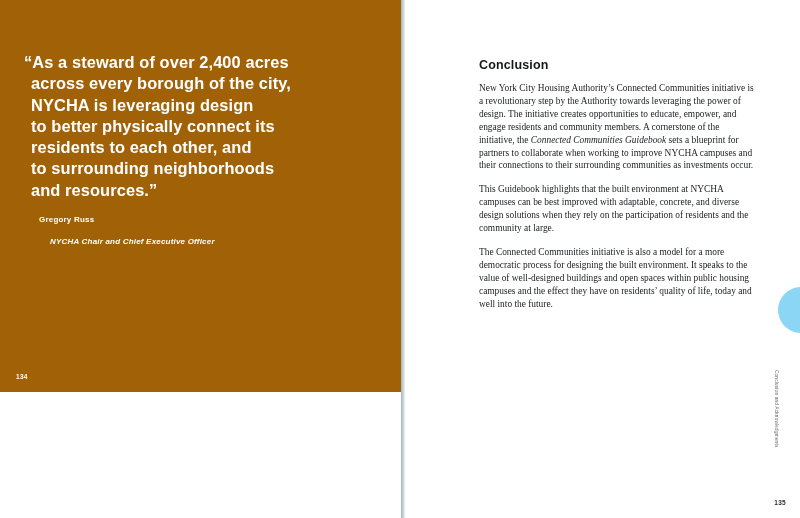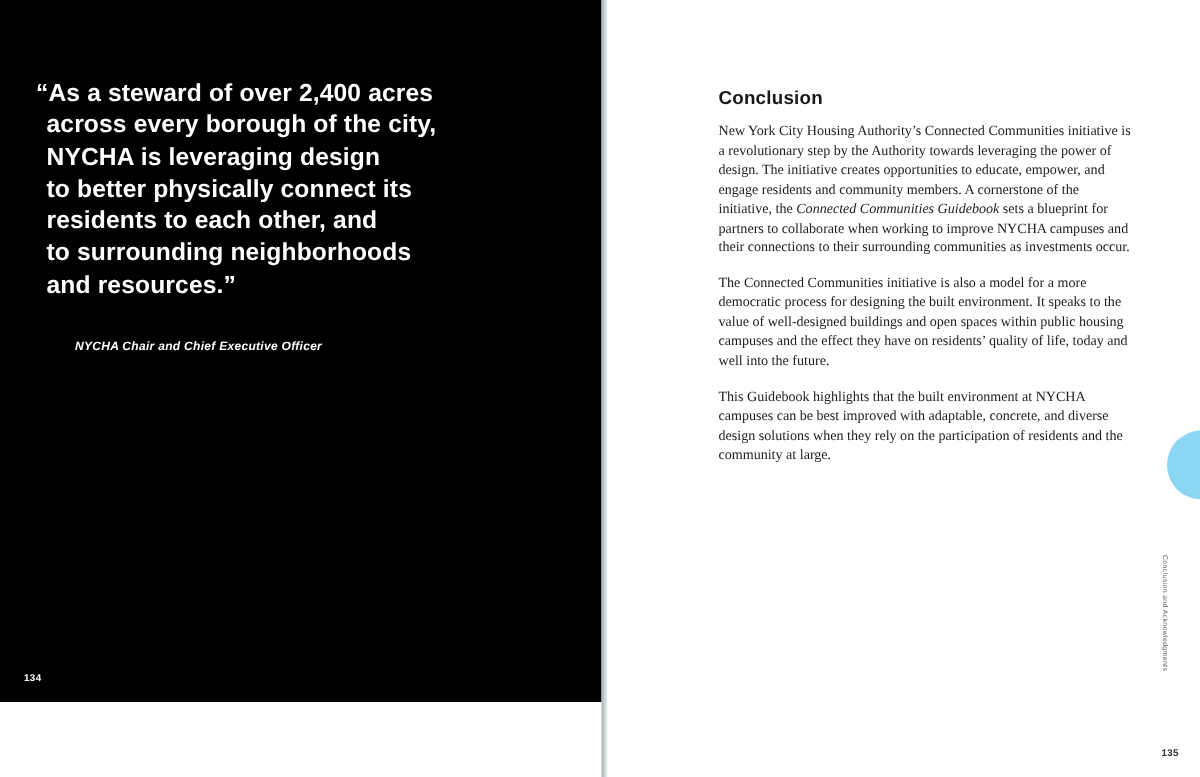--- a/index.html
+++ b/index.html
@@ -18,22 +18,22 @@
     overflow: hidden;
     background: #ffffff;
   }
 
   
   .page-left {
     position: absolute;
     left: 0;
     top: 0;
     width: 401px;
-    height: 468px;
-    background: #000000;
+    height: 392px;
+    background: #a16207;
     overflow: hidden;
   }
 
   .quote-block {
     position: absolute;
     left: 31px;
     top: 52px;
     width: 330px;
   }
 
@@ -183,38 +183,39 @@
       <p class="quote-text">“As a steward of over 2,400 acres
 across every borough of the city,
 NYCHA is leveraging design
 to better physically connect its
 residents to each other, and
 to surrounding neighborhoods
 and resources.”</p>
     </div>
 
     <div class="attribution">
+      <p class="attrib-name">Gregory Russ</p>
       <p class="attrib-title">NYCHA Chair and Chief Executive Officer</p>
     </div>
 
     <div class="folio-left">134</div>
   </div>
 
   <div class="gutter"></div>
 
   <div class="page-right">
 
     <h2 class="conclusion-heading">Conclusion</h2>
 
     <div class="body-copy">
       <p>
         <span>New York City Housing Authority’s Connected Communities initiative is a revolutionary step by the Authority towards leveraging the power of design. The initiative creates opportunities to educate, empower, and engage residents and community members. A cornerstone of the initiative, the </span><em>Connected Communities Guidebook</em><span> sets a blueprint for partners to collaborate when working to improve NYCHA campuses and their connections to their surrounding communities as investments occur.</span>
       </p>
+      <p>This Guidebook highlights that the built environment at NYCHA campuses can be best improved with adaptable, concrete, and diverse design solutions when they rely on the participation of residents and the community at large.</p>
       <p>The Connected Communities initiative is also a model for a more democratic process for designing the built environment. It speaks to the value of well-designed buildings and open spaces within public housing campuses and the effect they have on residents’ quality of life, today and well into the future.</p>
-      <p>This Guidebook highlights that the built environment at NYCHA campuses can be best improved with adaptable, concrete, and diverse design solutions when they rely on the participation of residents and the community at large.</p>
     </div>
 
     <div class="deco-circle"></div>
 
     <div class="side-rotated">Conclusion and Acknowledgments</div>
 
     <div class="folio-right">135</div>
   </div>
 
 </div>

